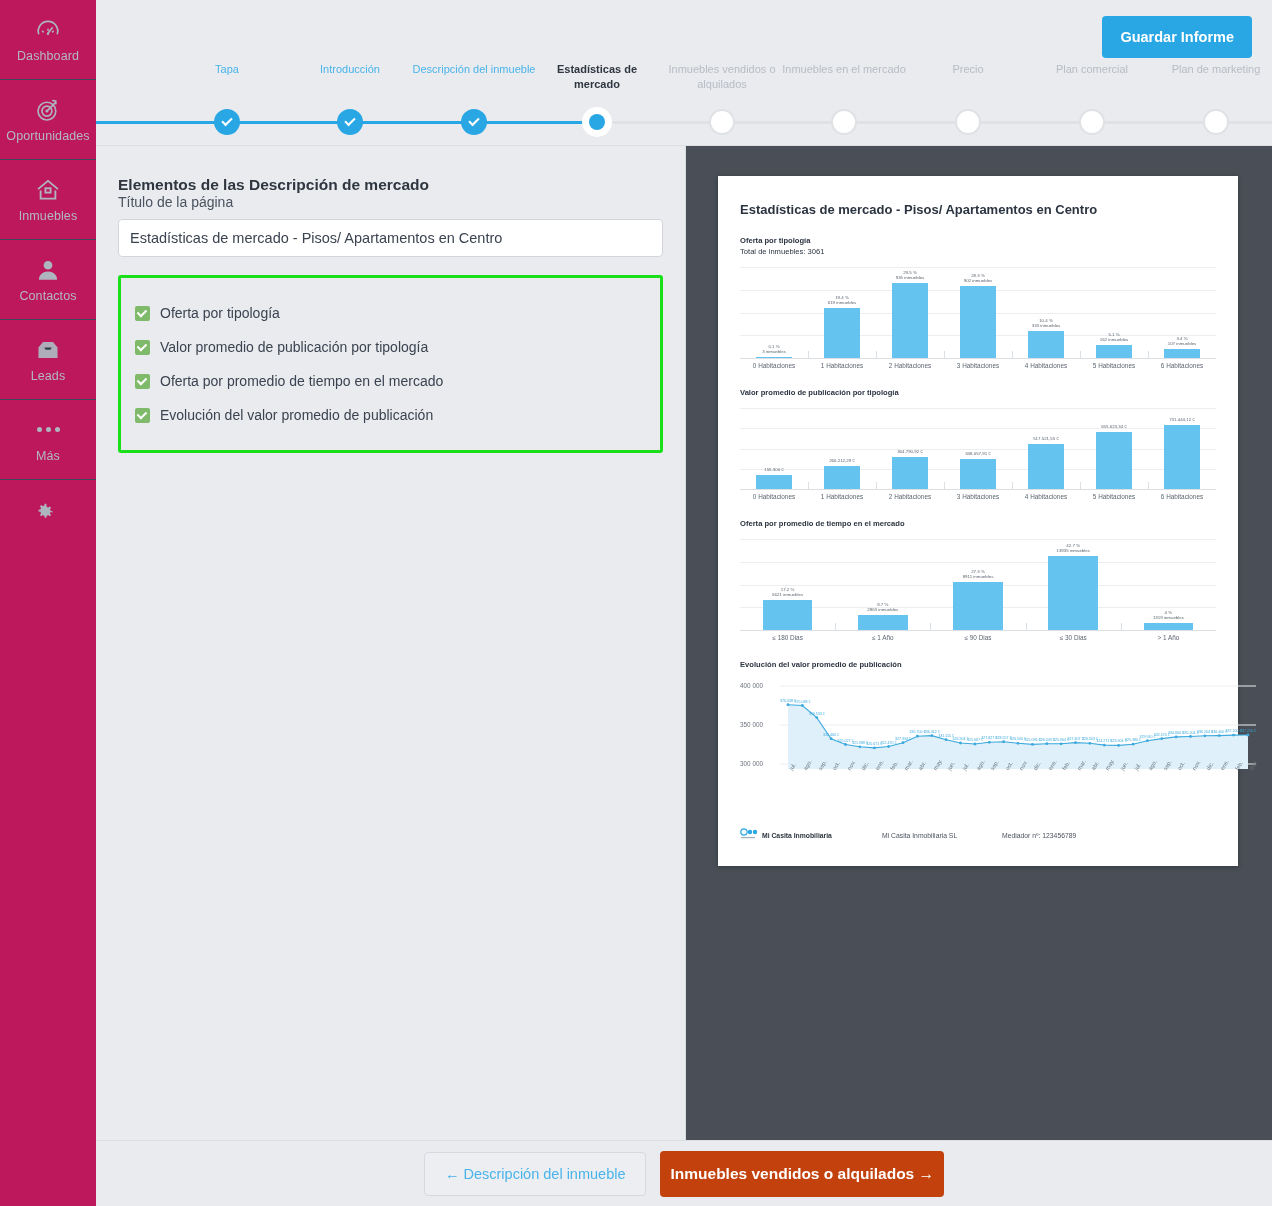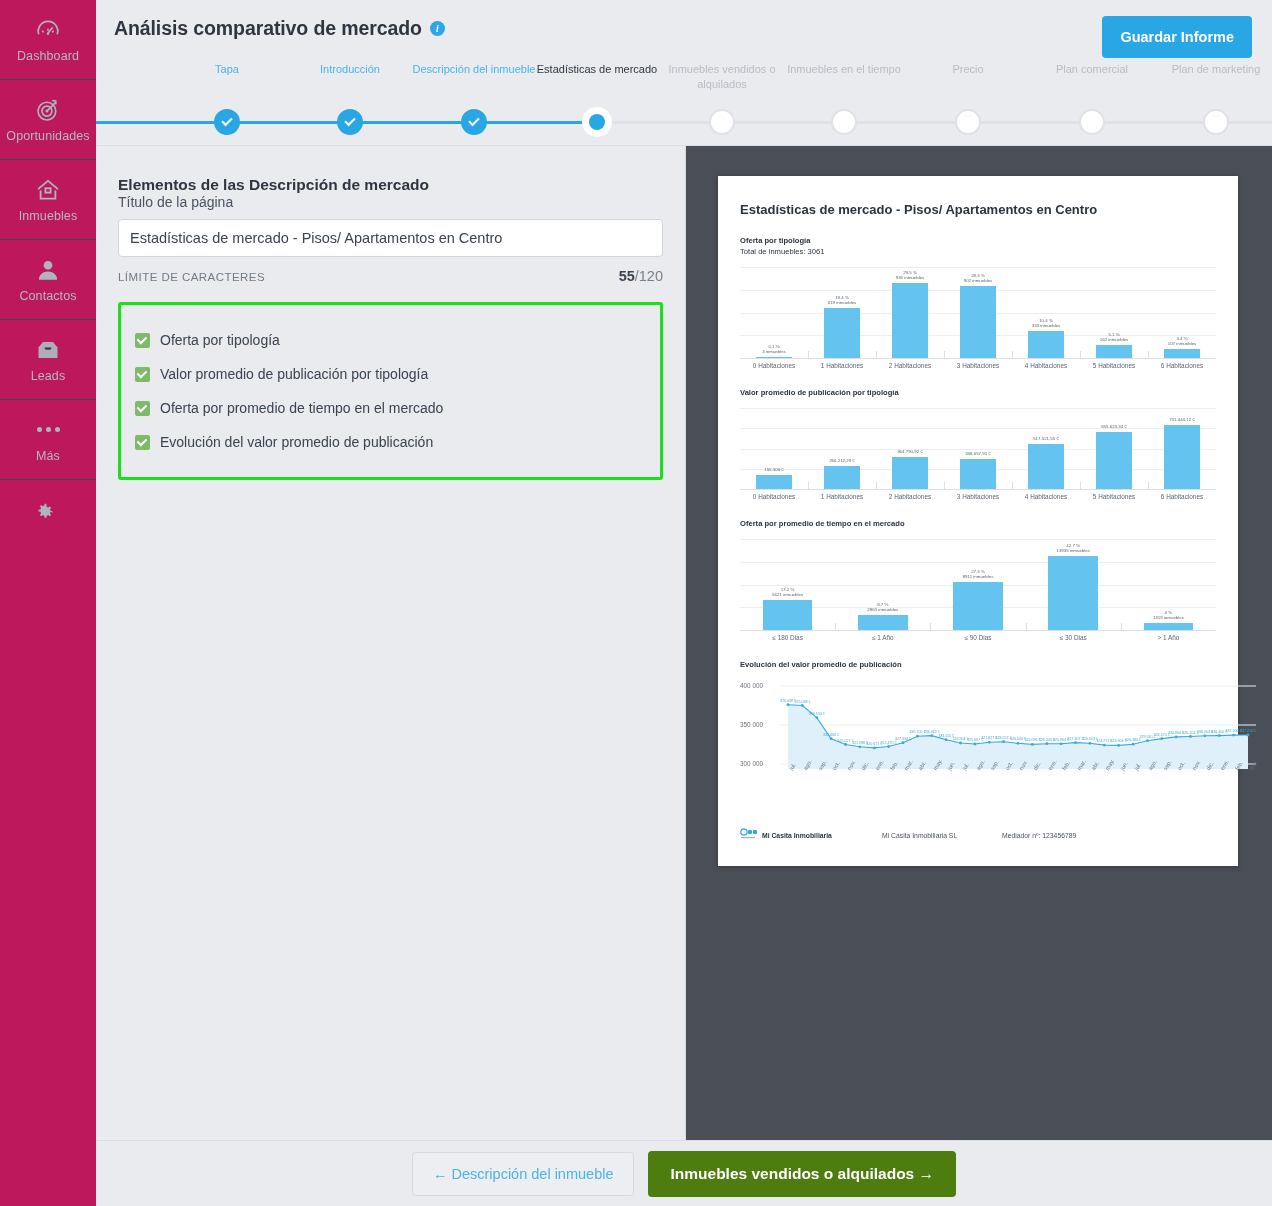--- a/index.html
+++ b/index.html
@@ -70,21 +70,21 @@
   }
   .step {
     position: absolute; top: 0; width: 124px; margin-left: -62px; text-align: center;
     cursor: pointer;
   }
   .step .lbl {
     font-size: 11px; line-height: 14.5px; color: #b8bcc4;
     display: block; min-height: 44px;
   }
   .step.done .lbl { color: #4ab4ea; }
-  .step.current .lbl { color: #2f3640; font-weight: normal; }
+  .step.current .lbl { color: #2f3640; font-weight: bold; }
   .step .dot {
     position: absolute; left: 50%; top: 47px; transform: translateX(-50%);
     width: 26px; height: 26px; border-radius: 50%;
     background: #fff; border: 2px solid #dfe1e5; box-sizing: border-box;
   }
   .step.done .dot {
     background: #29a7e4; border-color: #29a7e4;
     display: flex; align-items: center; justify-content: center;
   }
   .step.done .dot::after {
@@ -192,22 +192,22 @@
     position: absolute; left: 0; right: 0; bottom: 0; height: 66px;
     background: #e9ebef; border-top: 1px solid #dcdfe4;
     display: flex; align-items: center; justify-content: center; gap: 14px;
   }
   #prev-btn {
     background: #eceef1; border: 1px solid #d6dade; border-radius: 4px;
     color: #4ab4ea; font-size: 14.5px; padding: 13px 20px;
     font-family: "Liberation Sans", sans-serif; cursor: pointer;
   }
   #next-btn {
-    background: #4d7c0f; border: none; border-radius: 4px;
-    color: #fff; font-size: 15.5px; font-weight: bold; padding: 14px 22px;
+    background: #c2410c; border: none; border-radius: 4px;
+    color: #fff; font-size: 15.5px; font-weight: bold; padding: 14px 10px;
     font-family: "Liberation Sans", sans-serif; cursor: pointer;
   }
 </style>
 </head>
 <body>
 
 <div id="app">
 
   <nav id="sidebar">
     <div class="side-item">
@@ -273,24 +273,20 @@
         <svg width="20" height="20" viewBox="0 0 24 24" fill="#aeb5bf">
           <path d="M12 8.4a3.6 3.6 0 1 0 0 7.2 3.6 3.6 0 0 0 0-7.2zm9 4.6v-2l-2.3-.4a7 7 0 0 0-.8-1.9l1.4-1.9-1.5-1.5-1.9 1.4a7 7 0 0 0-1.9-.8L13.6 2h-2l-.4 2.3a7 7 0 0 0-1.9.8L7.4 3.7 5.9 5.2l1.4 1.9a7 7 0 0 0-.8 1.9L4.2 9.4v2l2.3.4a7 7 0 0 0 .8 1.9l-1.4 1.9 1.5 1.5 1.9-1.4c.6.4 1.2.6 1.9.8l.4 2.3h2l.4-2.3c.7-.2 1.3-.4 1.9-.8l1.9 1.4 1.5-1.5-1.4-1.9c.4-.6.6-1.2.8-1.9z"></path>
         </svg>
       </span>
     </div>
   </nav>
 
   <div id="main">
 
     <header id="header">
-      <div id="title-row">
-        <span id="page-title">Análisis comparativo de mercado</span>
-        <span class="info-badge">i</span>
-      </div>
       <button id="save-btn">Guardar Informe</button>
 
       <div id="stepper">
         <div id="step-track"></div>
         <div id="step-progress" style="width:501px"></div>
 
         <div class="step done" style="left:131px">
           <span class="lbl">Tapa</span>
           <span class="dot"></span>
         </div>
@@ -304,21 +300,21 @@
         </div>
         <div class="step current" style="left:501px">
           <span class="lbl">Estadísticas de mercado</span>
           <span class="dot"></span>
         </div>
         <div class="step" style="left:626px">
           <span class="lbl">Inmuebles vendidos o alquilados</span>
           <span class="dot"></span>
         </div>
         <div class="step" style="left:748px">
-          <span class="lbl">Inmuebles en el tiempo</span>
+          <span class="lbl">Inmuebles en el mercado</span>
           <span class="dot"></span>
         </div>
         <div class="step" style="left:872px">
           <span class="lbl">Precio</span>
           <span class="dot"></span>
         </div>
         <div class="step" style="left:996px">
           <span class="lbl">Plan comercial</span>
           <span class="dot"></span>
         </div>
@@ -329,24 +325,20 @@
 
       </div>
     </header>
 
     <div id="body">
 
       <section id="left-pane">
         <h2 id="section-title">Elementos de las Descripción de mercado</h2>
         <div id="field-label">Título de la página</div>
         <input id="title-input" type="text" value="Estadísticas de mercado - Pisos/ Apartamentos en Centro" style="">
-        <div id="limit-row">
-          <span id="limit-label">LÍMITE DE CARACTERES</span>
-          <span id="limit-count"><b>55</b><span>/120</span></span>
-        </div>
 
         <div id="checkbox-group">
           <label class="check-row">
             <span class="cbx"></span>
             <span class="check-label">Oferta por tipología</span>
           </label>
           <label class="check-row">
             <span class="cbx"></span>
             <span class="check-label">Valor promedio de publicación por tipología</span>
           </label>

